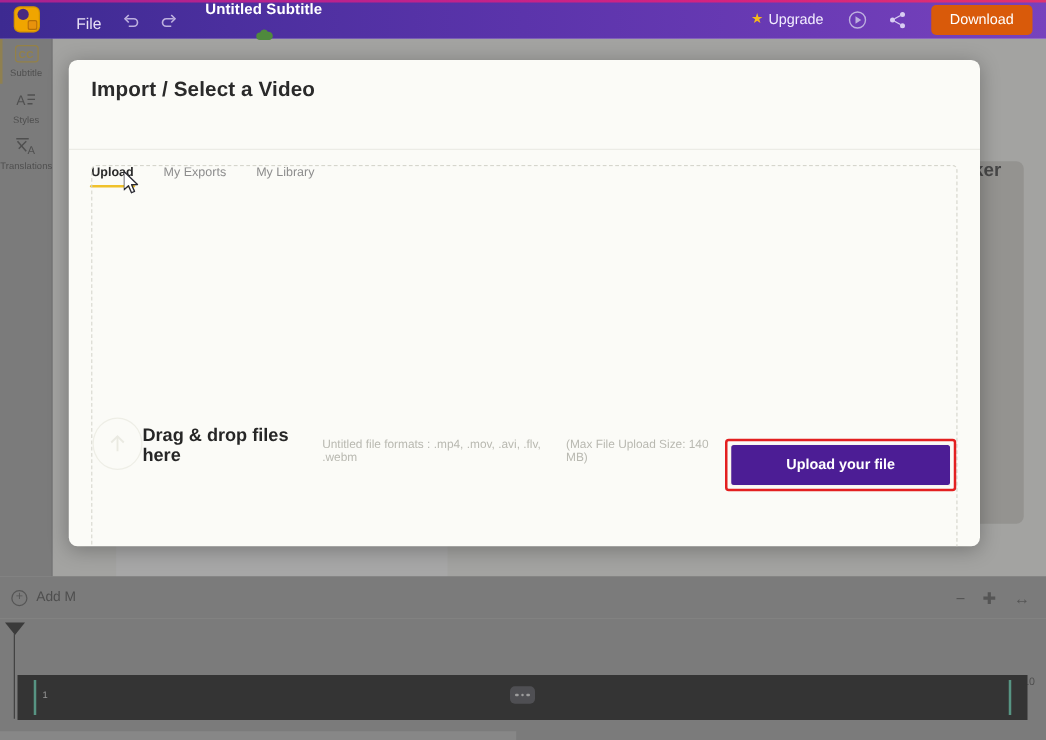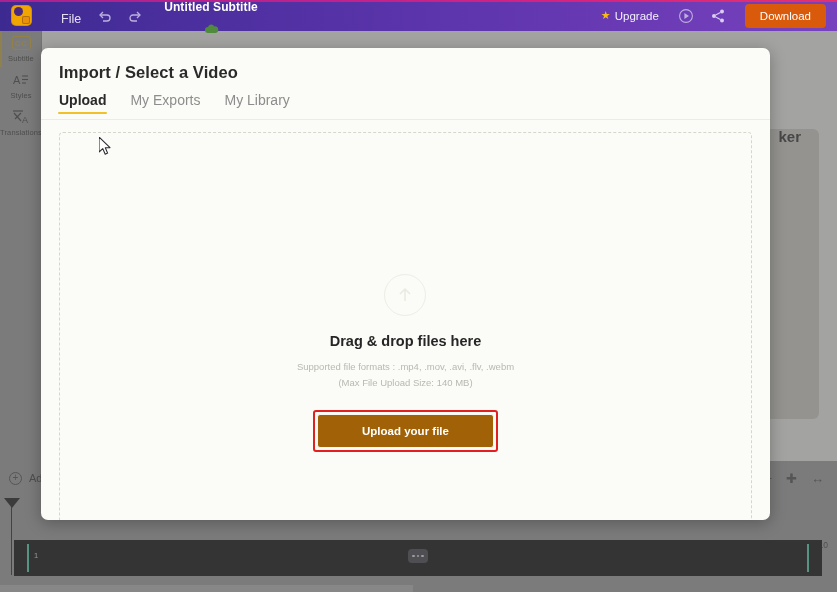--- a/index.html
+++ b/index.html
@@ -227,80 +227,80 @@
     background: #b9b9b9;
   }
 
   
   #overlay {
     position: absolute; left: 0; top: 31px;
     width: 837px; height: 561px;
     background: rgba(95,95,95,.55);
   }
   #modal {
-    position: absolute; left: 41px; top: 48px;
-    width: 729px; height: 472px;
+    position: absolute; left: 55px; top: 48px;
+    width: 729px; height: 389px;
     background: #fbfbf7;
     border-radius: 7px;
     box-shadow: 0 3px 16px rgba(0,0,0,.28);
     overflow: hidden;
   }
   #modal-title {
     position: absolute; left: 18px; top: 15px;
     font-size: 16.5px; font-weight: bold; color: #2a2a2a;
     letter-spacing: .1px;
   }
   #tabs {
     position: absolute; left: 18px; top: 44px;
     display: flex; gap: 24px;
   }
   .tab {
-    font-size: 14px; color: #8d8d8d;
-    padding-bottom: 6px; position: relative;
+    font-size: 10px; color: #8d8d8d;
+    padding-bottom: 6px; position: relative; margin-top: 41px;
   }
   .tab.active { color: #2a2a2a; font-weight: bold; }
   .tab.active::after {
     content: ""; position: absolute; left: -1px; bottom: 0;
     width: calc(100% + 2px); height: 2.5px; background: #f0c12b; border-radius: 2px;
   }
   #tab-divider {
     position: absolute; left: 0; top: 71px; width: 729px; height: 1px;
     background: #ecece6;
   }
   #dropzone {
     position: absolute; left: 18px; top: 84px;
     width: 693px; height: 404px;
     border: 1.4px dashed #d6d6cd;
     border-radius: 4px;
     display: flex; flex-direction: column; align-items: center; justify-content: center;
   }
   #dz-inner {
     margin-top: 58px;
-    display: flex; flex-direction: column; align-items: center;
+    display: flex; flex-direction: row; align-items: center;
   }
   #upload-circle {
     width: 42px; height: 42px; border-radius: 50%;
     border: 1.4px solid #eeeee6;
     display: flex; align-items: center; justify-content: center;
     margin-bottom: 17px;
   }
   #dz-title {
     font-size: 14.5px; font-weight: bold; color: #262626; margin-bottom: 12px;
   }
   .dz-sub {
     font-size: 9.5px; color: #b9b9b1; margin-bottom: 5px;
   }
   #upload-btn-wrap {
     margin-top: 17px;
     border: 2.5px solid #e32020;
     border-radius: 3px;
     padding: 2px;
   }
   #upload-btn {
-    background: #a16207;
+    background: #4c1d95;
     color: #ffffff;
     font-size: 11.5px; font-weight: bold;
     border-radius: 3px;
     padding: 10px 44px;
     border: 1.5px solid #fbf6ee;
     white-space: nowrap;
   }
 
   
   #cursor {
@@ -397,21 +397,21 @@
 
     <div id="dropzone">
       <div id="dz-inner">
         <div id="upload-circle">
           <svg width="16" height="18" viewBox="0 0 16 18">
             <line x1="8" y1="15" x2="8" y2="3" stroke="#eaeae2" stroke-width="1.5"></line>
             <polyline points="3,8 8,3 13,8" fill="none" stroke="#eaeae2" stroke-width="1.5"></polyline>
           </svg>
         </div>
         <div id="dz-title">Drag &amp; drop files here</div>
-        <div class="dz-sub">Supported file formats : .mp4, .mov, .avi, .flv, .webm</div>
+        <div class="dz-sub">Untitled file formats : .mp4, .mov, .avi, .flv, .webm</div>
         <div class="dz-sub">(Max File Upload Size: 140 MB)</div>
         <div id="upload-btn-wrap">
           <div id="upload-btn">Upload your file</div>
         </div>
       </div>
     </div>
   </div>
 
   <div id="topbar">
     <div id="topstrip"></div>

